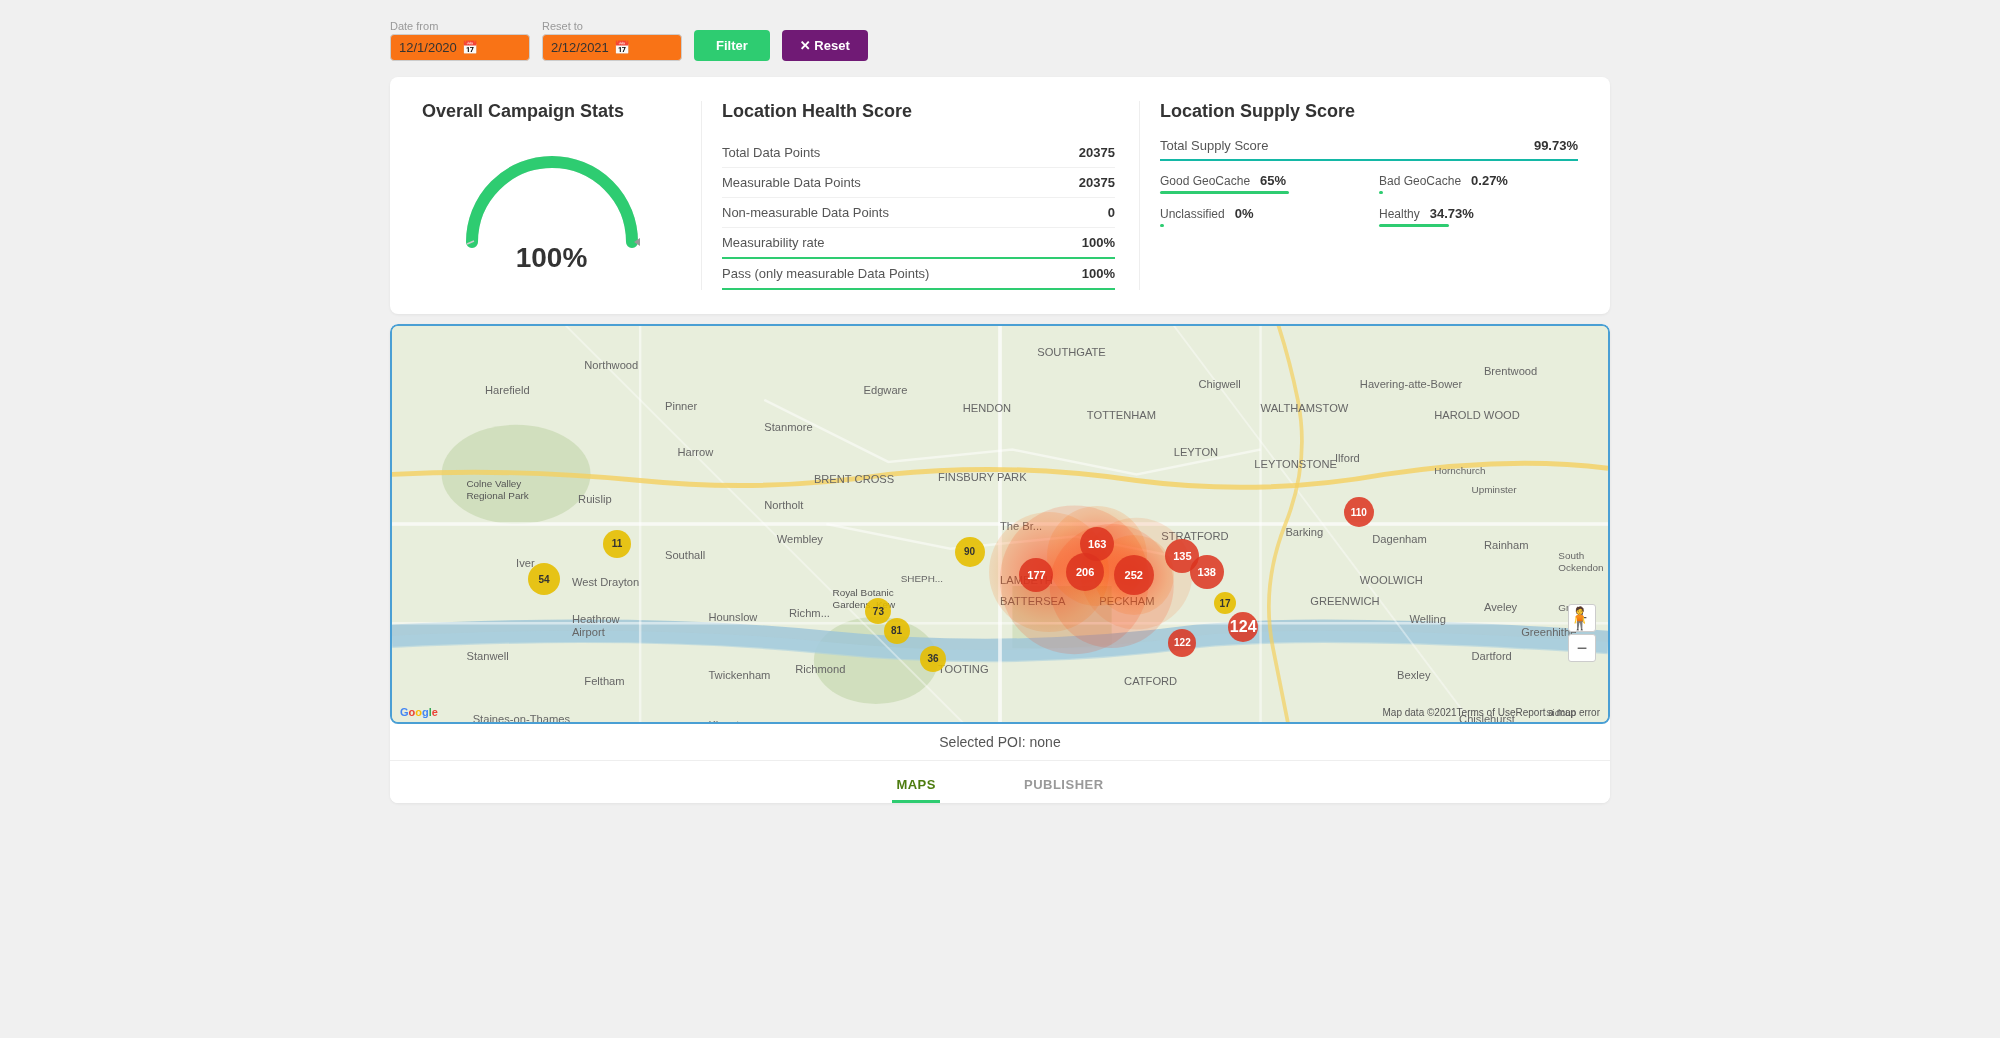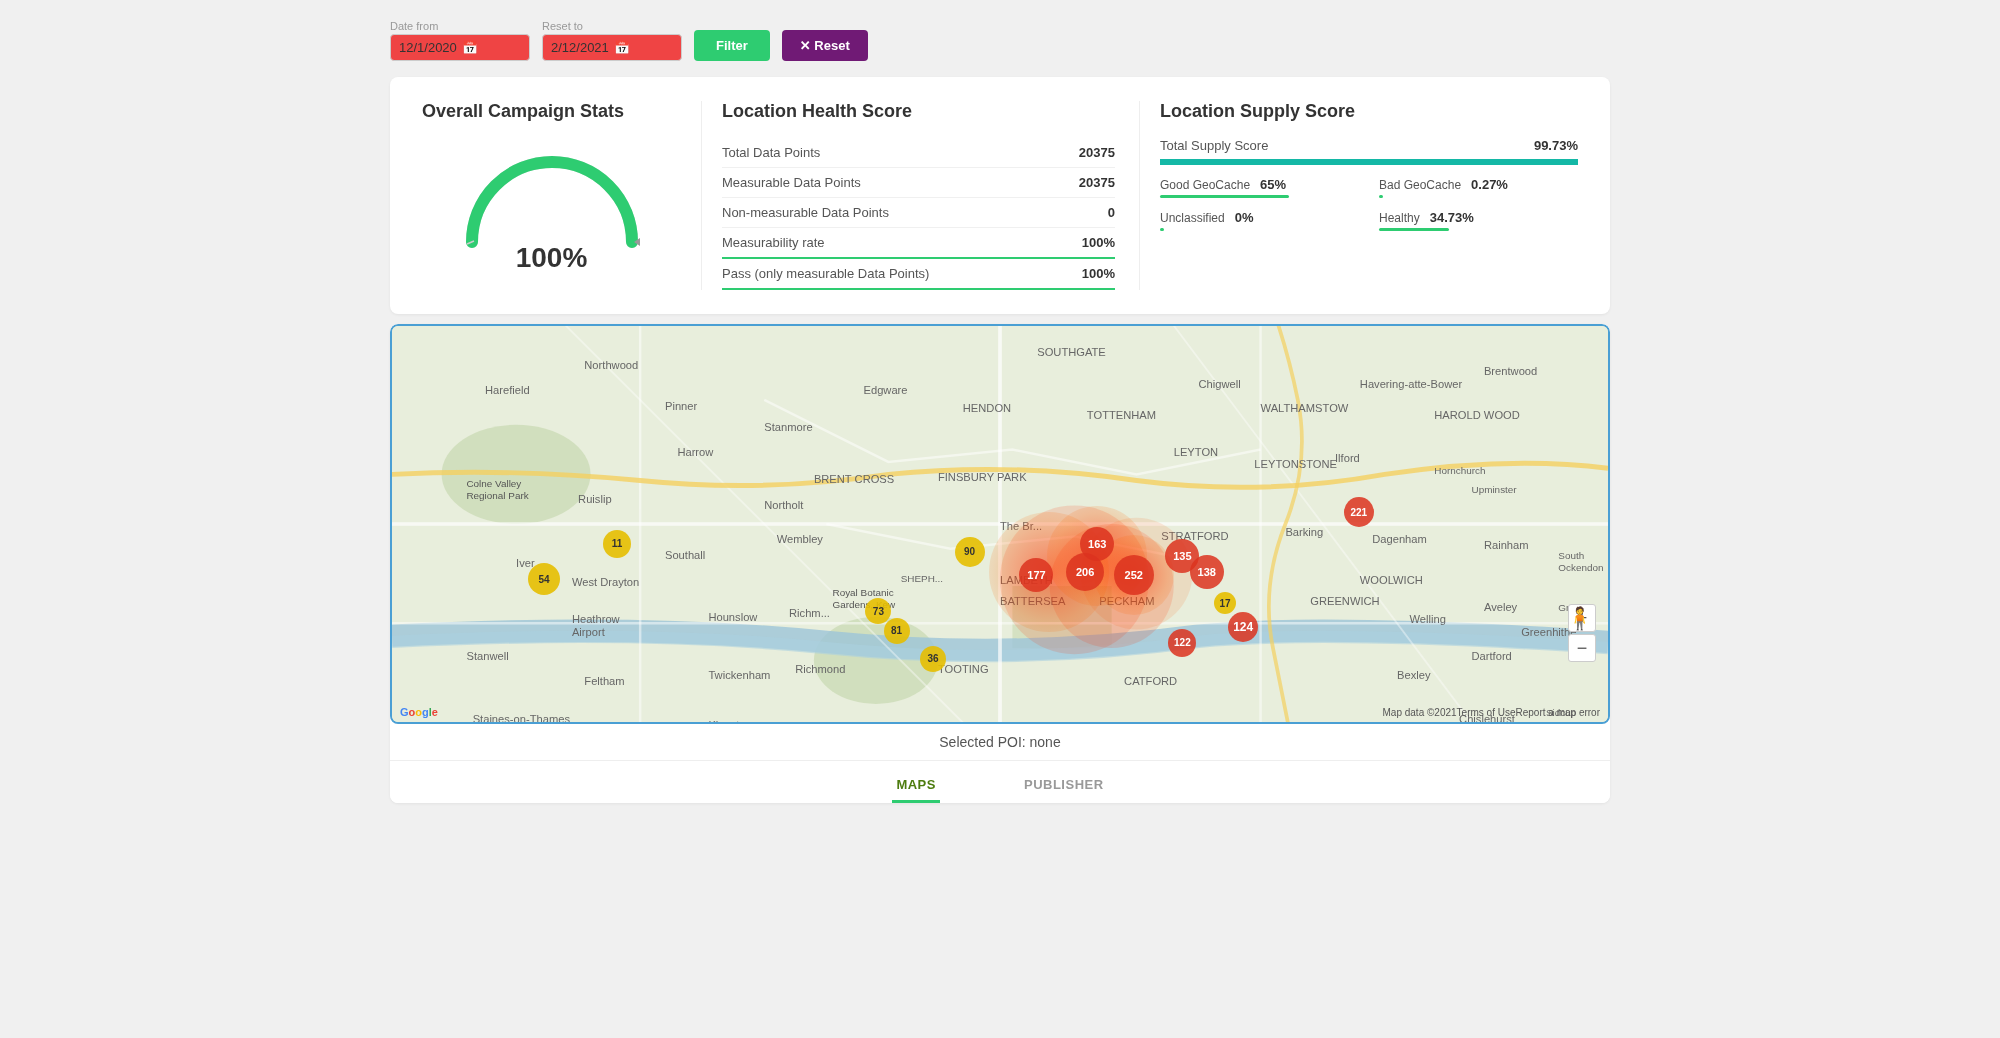--- a/index.html
+++ b/index.html
@@ -29,21 +29,21 @@
     }
     .date-label {
       font-size: 11px;
       color: #999;
     }
     .date-input-wrap {
       display: flex;
       align-items: center;
       border: 1px solid #ccc;
       border-radius: 4px;
-      background: #ef4444;
+      background: #f97316;
       padding: 5px 8px;
       gap: 6px;
       width: 140px;
     }
     .date-input-wrap span {
       font-size: 13px;
       color: #333;
     }
     .calendar-icon {
       color: #aaa;
@@ -144,21 +144,21 @@
       font-size: 13px;
       color: #333;
     }
 
     
     .supply-score {}
     .supply-top-row {
       display: flex;
       justify-content: space-between;
       align-items: center;
-      border-bottom: 6px solid #14b8a6;
+      border-bottom: 2px solid #14b8a6;
       padding-bottom: 6px;
       margin-bottom: 12px;
     }
     .supply-top-label {
       font-size: 13px;
       color: #555;
     }
     .supply-top-value {
       font-weight: 700;
       font-size: 13px;
@@ -541,23 +541,23 @@
             <div class="marker marker-yellow" style="left: 40%; top: 72%; width: 26px; height: 26px; font-size: 10px;">73</div>
             <div class="marker marker-yellow" style="left: 41.5%; top: 77%; width: 26px; height: 26px; font-size: 10px;">81</div>
             <div class="marker marker-yellow" style="left: 44.5%; top: 84%; width: 26px; height: 26px; font-size: 10px;">36</div>
             <div class="marker marker-red" style="left: 53%; top: 63%; width: 34px; height: 34px; font-size: 11px;">177</div>
             <div class="marker marker-red" style="left: 57%; top: 62%; width: 38px; height: 38px; font-size: 11px;">206</div>
             <div class="marker marker-red" style="left: 58%; top: 55%; width: 34px; height: 34px; font-size: 11px;">163</div>
             <div class="marker marker-red" style="left: 61%; top: 63%; width: 40px; height: 40px; font-size: 11px;">252</div>
             <div class="marker marker-red" style="left: 65%; top: 58%; width: 34px; height: 34px; font-size: 11px;">135</div>
             <div class="marker marker-red" style="left: 67%; top: 62%; width: 34px; height: 34px; font-size: 11px;">138</div>
             <div class="marker marker-yellow" style="left: 68.5%; top: 70%; width: 22px; height: 22px; font-size: 10px;">17</div>
-            <div class="marker marker-red" style="left: 70%; top: 76%; width: 30px; height: 30px; font-size: 12px;">124</div>
+            <div class="marker marker-red" style="left: 70%; top: 76%; width: 30px; height: 30px; font-size: 16px;">124</div>
             <div class="marker marker-red" style="left: 65%; top: 80%; width: 28px; height: 28px; font-size: 10px;">122</div>
-            <div class="marker marker-red" style="left: 79.5%; top: 47%; width: 30px; height: 30px; font-size: 10px;">221</div>
+            <div class="marker marker-red" style="left: 79.5%; top: 47%; width: 30px; height: 30px; font-size: 10px;">110</div>
           </div>
 
         
         <div class="map-controls">
           <button class="map-ctrl-btn">+</button>
           <button class="map-ctrl-btn">−</button>
         </div>
 
         
         <div class="pegman">🧍</div>

